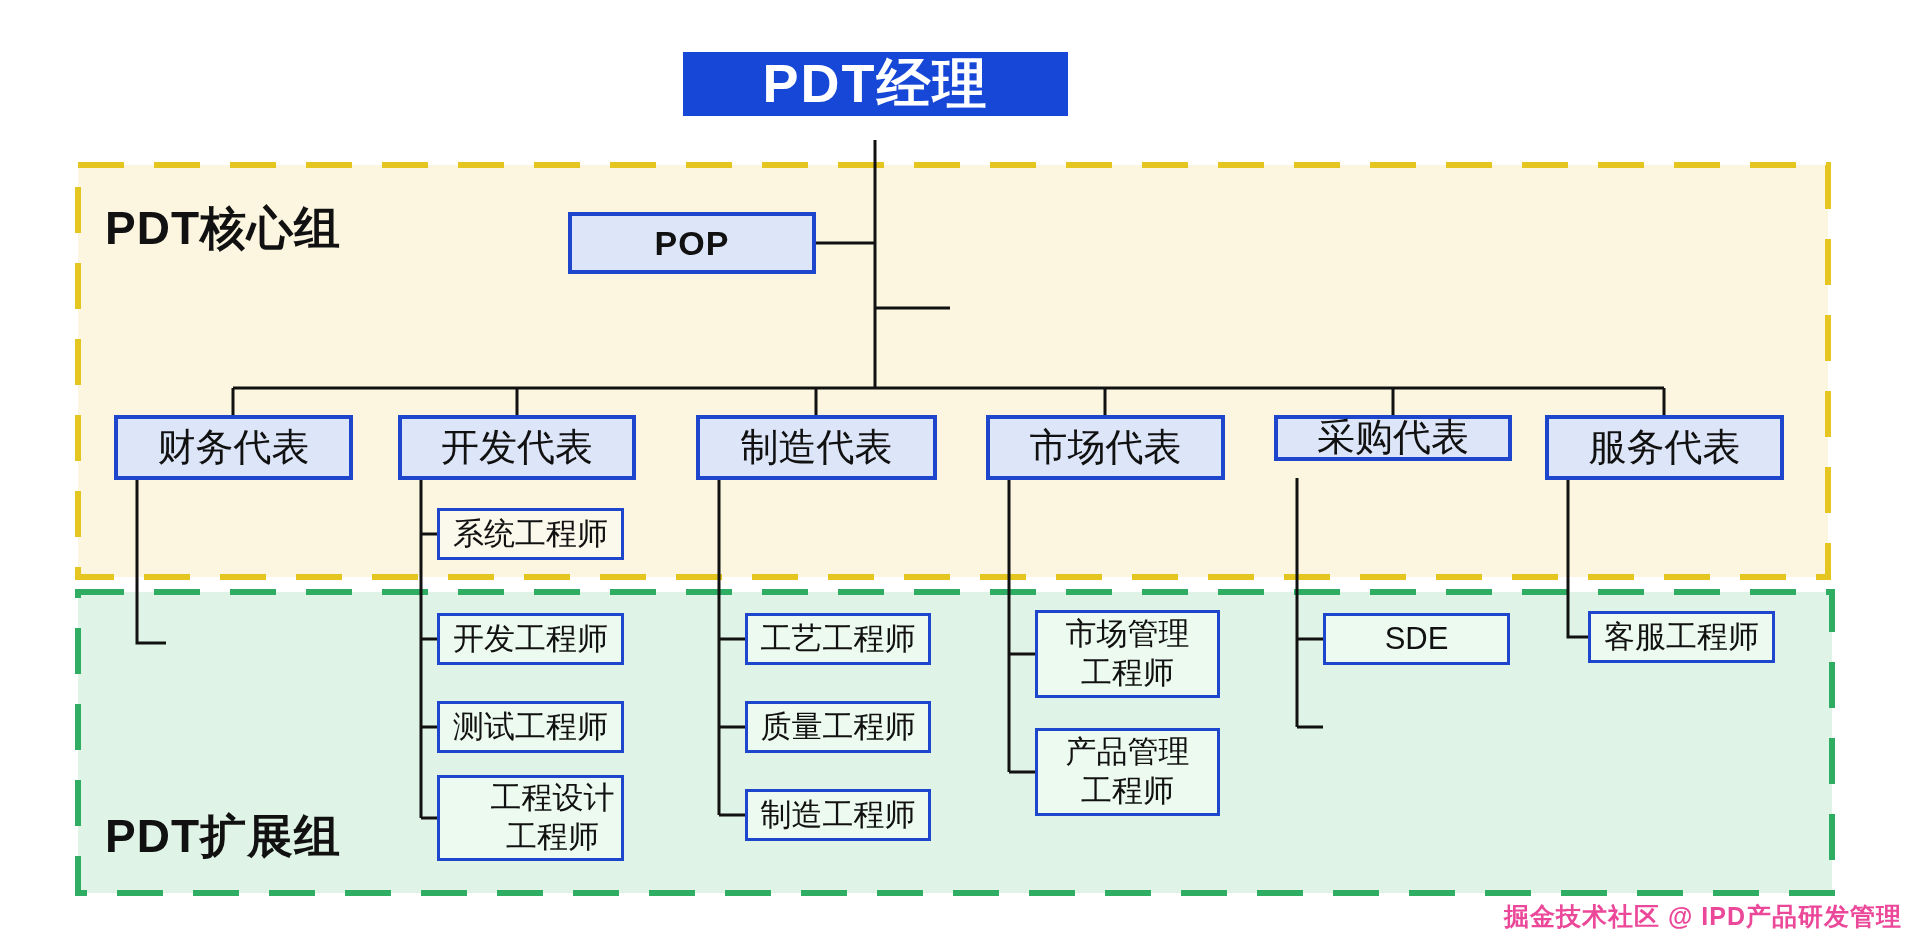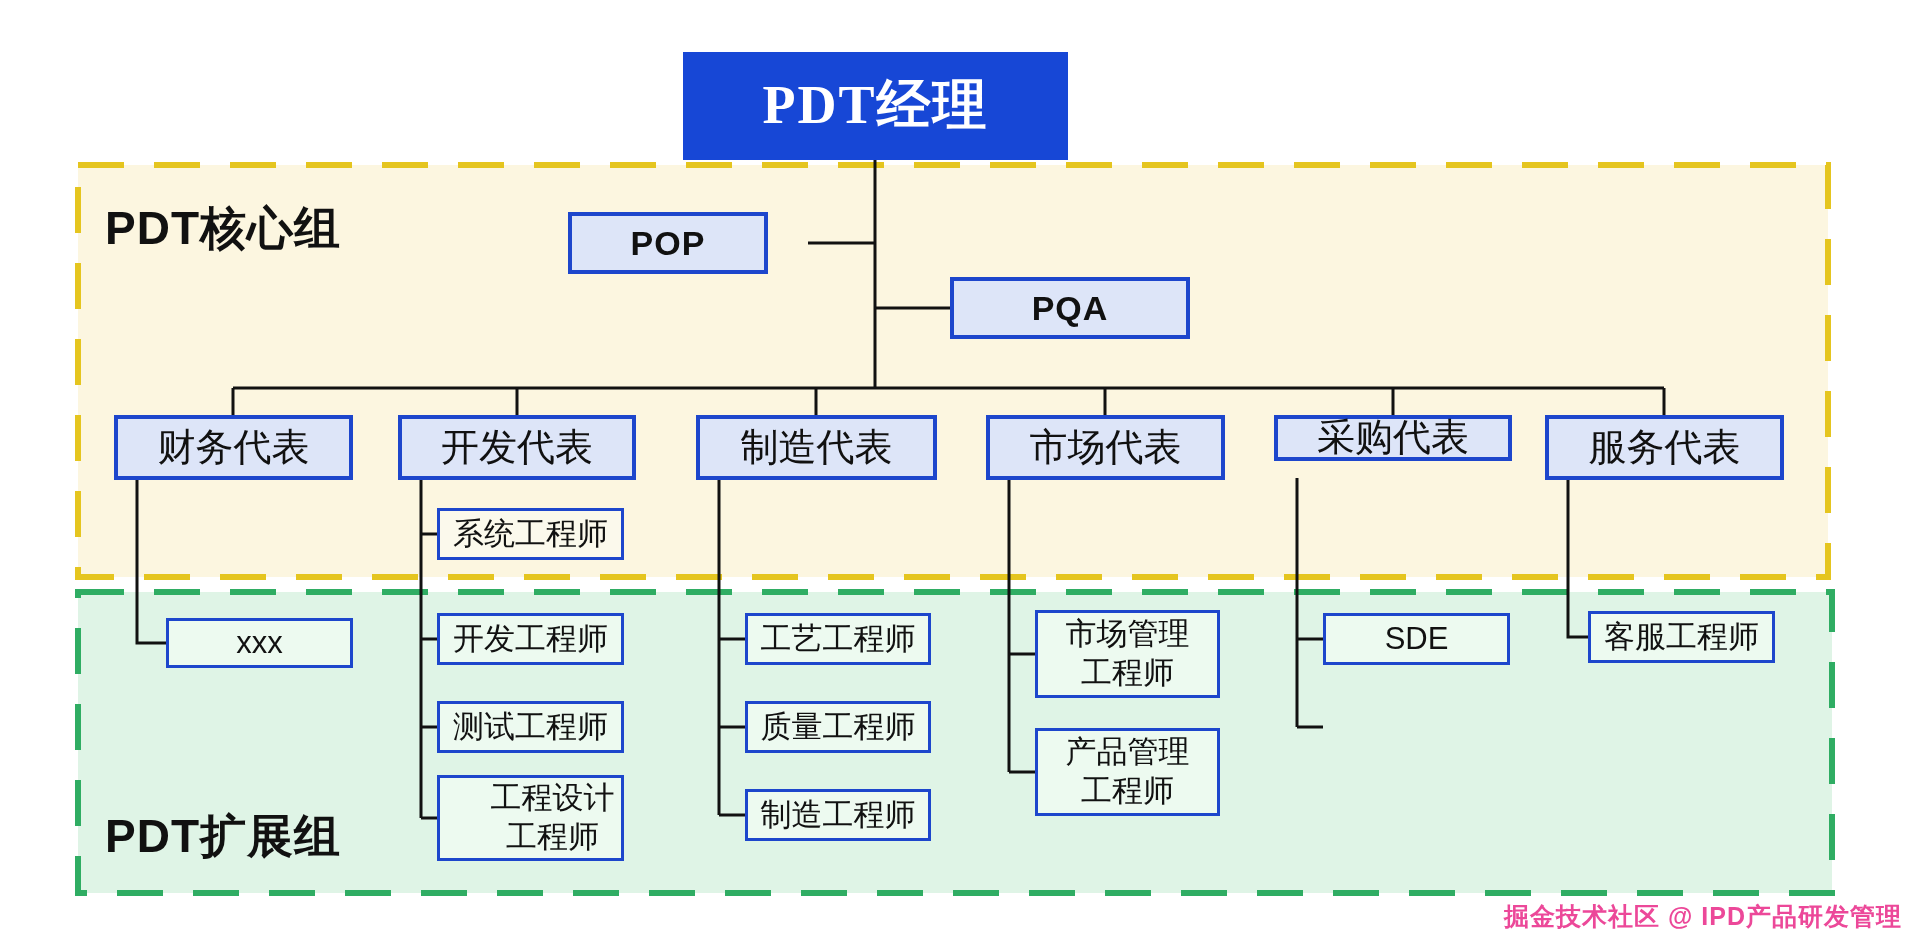--- a/index.html
+++ b/index.html
@@ -116,33 +116,31 @@
       <path d="M1297 639 L1323 639"></path>
       <path d="M1297 727 L1323 727"></path>
 
       <path d="M1568 478 L1568 637 L1588 637"></path>
     </g>
   </svg>
 
   <div class="region-label" style="left:105px; top:198px;">PDT核心组</div>
   <div class="region-label" style="left:105px; top:806px;">PDT扩展组</div>
 
-  <div class="node root-node" style="left:683px; top:52px; width:385px; height:108px;font-family:Liberation Serif, serif;">PDT经理</div>
+  <div class="node root-node" style="left:683px; top:52px; width:385px; height:64px;">PDT经理</div>
 
-  <div class="node staff-node" style="left:568px; top:212px; width:200px; height:62px;">POP</div>
-  <div class="node staff-node" style="left:950px; top:277px; width:240px; height:62px;">PQA</div>
+  <div class="node staff-node" style="left:568px; top:212px; width:248px; height:62px;">POP</div>
 
   <div class="node rep-node" style="left:114px; top:415px; width:239px; height:65px;text-align:center;">财务代表</div>
   <div class="node rep-node" style="left:398px; top:415px; width:238px; height:65px;">开发代表</div>
   <div class="node rep-node" style="left:696px; top:415px; width:241px; height:65px;">制造代表</div>
   <div class="node rep-node" style="left:986px; top:415px; width:239px; height:65px;">市场代表</div>
   <div class="node rep-node" style="left:1274px; top:415px; width:238px; height:46px;">采购代表</div>
   <div class="node rep-node" style="left:1545px; top:415px; width:239px; height:65px;">服务代表</div>
 
-  <div class="node member-node m-ext" style="left:166px; top:618px; width:187px; height:50px;">xxx</div>
   <div class="node member-node m-core" style="left:437px; top:508px; width:187px; height:52px;">系统工程师</div>
   <div class="node member-node m-ext" style="left:437px; top:613px; width:187px; height:52px;">开发工程师</div>
   <div class="node member-node m-ext" style="left:437px; top:701px; width:187px; height:52px;">测试工程师</div>
   <div class="node member-node m-ext" style="left:437px; top:775px; width:187px; height:86px;padding-left:44px;">工程设计
 工程师</div>
   <div class="node member-node m-ext" style="left:745px; top:613px; width:186px; height:52px;">工艺工程师</div>
   <div class="node member-node m-ext" style="left:745px; top:701px; width:186px; height:52px;">质量工程师</div>
   <div class="node member-node m-ext" style="left:745px; top:789px; width:186px; height:52px;">制造工程师</div>
   <div class="node member-node m-ext" style="left:1035px; top:610px; width:185px; height:88px;">市场管理
 工程师</div>

